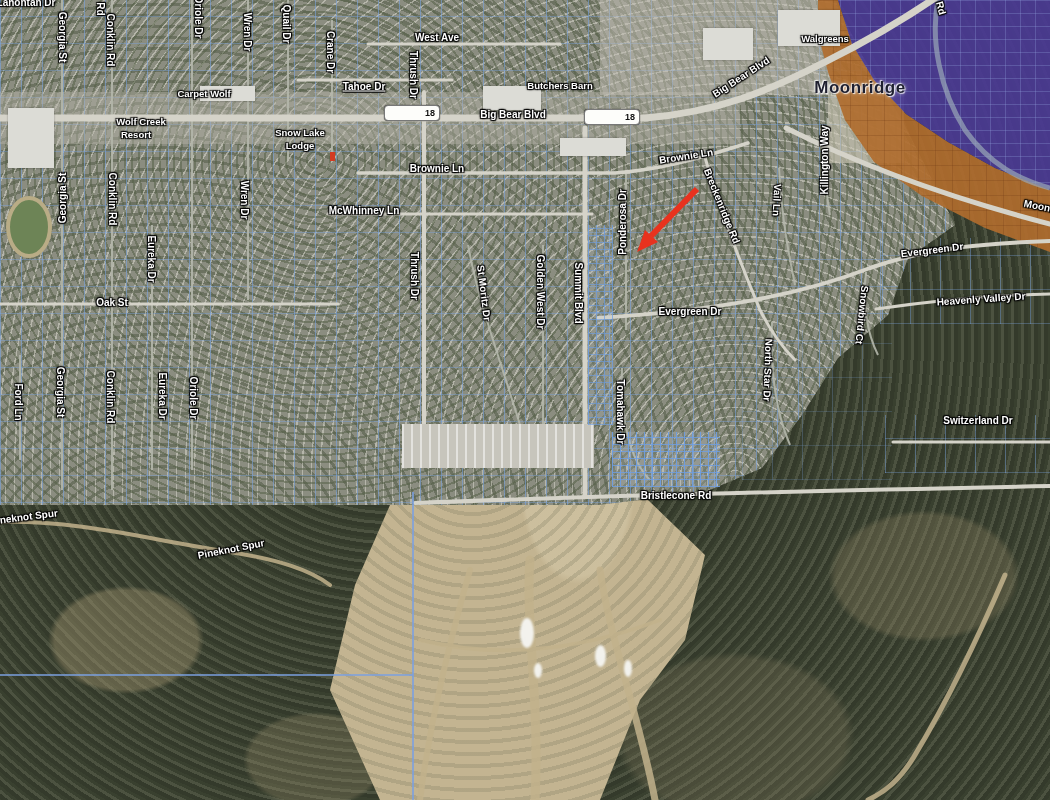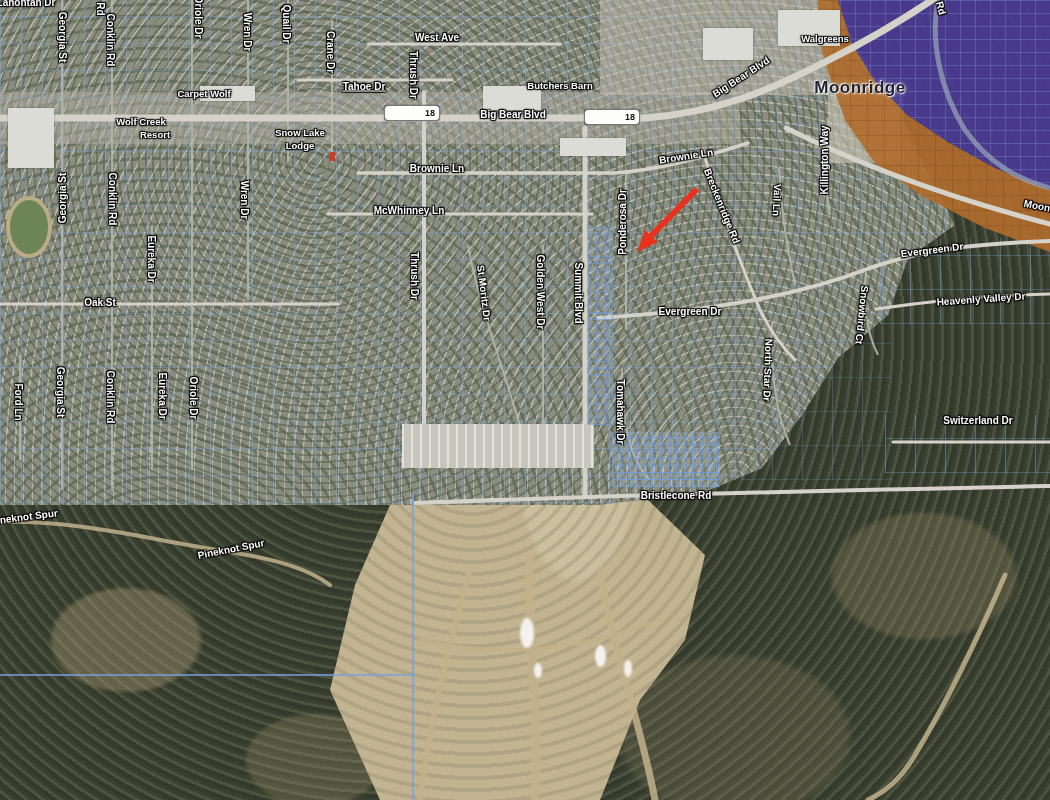--- a/index.html
+++ b/index.html
@@ -203,22 +203,22 @@
   <div class="snowpatch" style="left:624px;top:660px;width:8px;height:17px;"></div>
 
 
 <div class="lbl street" style="left: 26px; top: 2px; transform: translate(-50%, -50%) rotate(0deg);">Lahontan Dr</div>
     <div class="lbl street" style="left: 437px; top: 37px; transform: translate(-50%, -50%) rotate(0deg);">West Ave</div>
     <div class="lbl street" style="left: 364px; top: 86px; transform: translate(-50%, -50%) rotate(0deg); text-decoration: underline;">Tahoe Dr</div>
     <div class="lbl street" style="left: 513px; top: 114px; transform: translate(-50%, -50%) rotate(0deg);">Big Bear Blvd</div>
     <div class="lbl street" style="left: 741px; top: 77px; transform: translate(-50%, -50%) rotate(-33deg);">Big Bear Blvd</div>
     <div class="lbl street" style="left: 437px; top: 168px; transform: translate(-50%, -50%) rotate(0deg);">Brownie Ln</div>
     <div class="lbl street" style="left: 686px; top: 156px; transform: translate(-50%, -50%) rotate(-9deg);">Brownie Ln</div>
-    <div class="lbl street" style="left: 364px; top: 210px; transform: translate(-50%, -50%) rotate(0deg); margin-left: 45px;">McWhinney Ln</div>
-    <div class="lbl street" style="left: 100px; top: 302px; transform: translate(-50%, -50%) rotate(0deg);">Oak St</div>
+    <div class="lbl street" style="left: 364px; top: 210px; transform: translate(-50%, -50%) rotate(0deg);">McWhinney Ln</div>
+    <div class="lbl street" style="left: 112px; top: 302px; transform: translate(-50%, -50%) rotate(0deg);">Oak St</div>
     <div class="lbl street" style="left: 690px; top: 311px; transform: translate(-50%, -50%) rotate(0deg);">Evergreen Dr</div>
     <div class="lbl street" style="left: 932px; top: 250px; transform: translate(-50%, -50%) rotate(-7deg);">Evergreen Dr</div>
     <div class="lbl street" style="left: 981px; top: 299px; transform: translate(-50%, -50%) rotate(-4deg);">Heavenly Valley Dr</div>
     <div class="lbl street" style="left: 978px; top: 420px; transform: translate(-50%, -50%) rotate(0deg);">Switzerland Dr</div>
     <div class="lbl street" style="left: 676px; top: 495px; transform: translate(-50%, -50%) rotate(0deg);">Bristlecone Rd</div>
     <div class="lbl street" style="left: 24px; top: 517px; transform: translate(-50%, -50%) rotate(-7deg);">Pineknot Spur</div>
     <div class="lbl street" style="left: 231px; top: 549px; transform: translate(-50%, -50%) rotate(-11deg);">Pineknot Spur</div>
     <div class="lbl street" style="left: 1049px; top: 208px; transform: translate(-50%, -50%) rotate(11deg);">Moonridge</div>
     <div class="lbl street" style="left: 62px; top: 37px; transform: translate(-50%, -50%) rotate(90deg);">Georgia St</div>
     <div class="lbl street" style="left: 110px; top: 40px; transform: translate(-50%, -50%) rotate(90deg);">Conklin Rd</div>
@@ -246,19 +246,19 @@
     <div class="lbl street" style="left: 777px; top: 200px; transform: translate(-50%, -50%) rotate(93deg);">Vail Ln</div>
     <div class="lbl street" style="left: 824px; top: 160px; transform: translate(-50%, -50%) rotate(-90deg);">Killington Way</div>
     <div class="lbl street" style="left: 722px; top: 206px; transform: translate(-50%, -50%) rotate(68deg);">Breckenridge Rd</div>
     <div class="lbl street" style="left: 768px; top: 370px; transform: translate(-50%, -50%) rotate(92deg);">North Star Dr</div>
     <div class="lbl street" style="left: 862px; top: 315px; transform: translate(-50%, -50%) rotate(96deg);">Snowbird Ct</div>
     <div class="lbl street" style="left: 941px; top: 8px; transform: translate(-50%, -50%) rotate(75deg);">Rd</div>
     <div class="lbl poi" style="left: 204px; top: 93px; transform: translate(-50%, -50%) rotate(0deg);">Carpet Wolf</div>
     <div class="lbl poi" style="left: 560px; top: 85px; transform: translate(-50%, -50%) rotate(0deg);">Butchers Barn</div>
     <div class="lbl poi" style="left: 825px; top: 38px; transform: translate(-50%, -50%) rotate(0deg);">Walgreens</div>
     <div class="lbl poi" style="left: 141px; top: 121px; transform: translate(-50%, -50%) rotate(0deg);">Wolf Creek</div>
-    <div class="lbl poi" style="left: 155px; top: 134px; transform: translate(-50%, -50%) rotate(0deg);">Resort</div>
+    <div class="lbl poi" style="left: 136px; top: 134px; transform: translate(-50%, -50%) rotate(0deg);">Resort</div>
     <div class="lbl poi" style="left: 300px; top: 132px; transform: translate(-50%, -50%) rotate(0deg);">Snow Lake</div>
     <div class="lbl poi" style="left: 300px; top: 145px; transform: translate(-50%, -50%) rotate(0deg);">Lodge</div>
     <div class="lbl area" style="left: 860px; top: 88px; transform: translate(-50%, -50%) rotate(0deg);">Moonridge</div>
     <div class="shield" style="left: 412px; top: 113px;">18</div>
     <div class="shield" style="left: 612px; top: 117px;">18</div>
   </div>
 
 </body></html>

